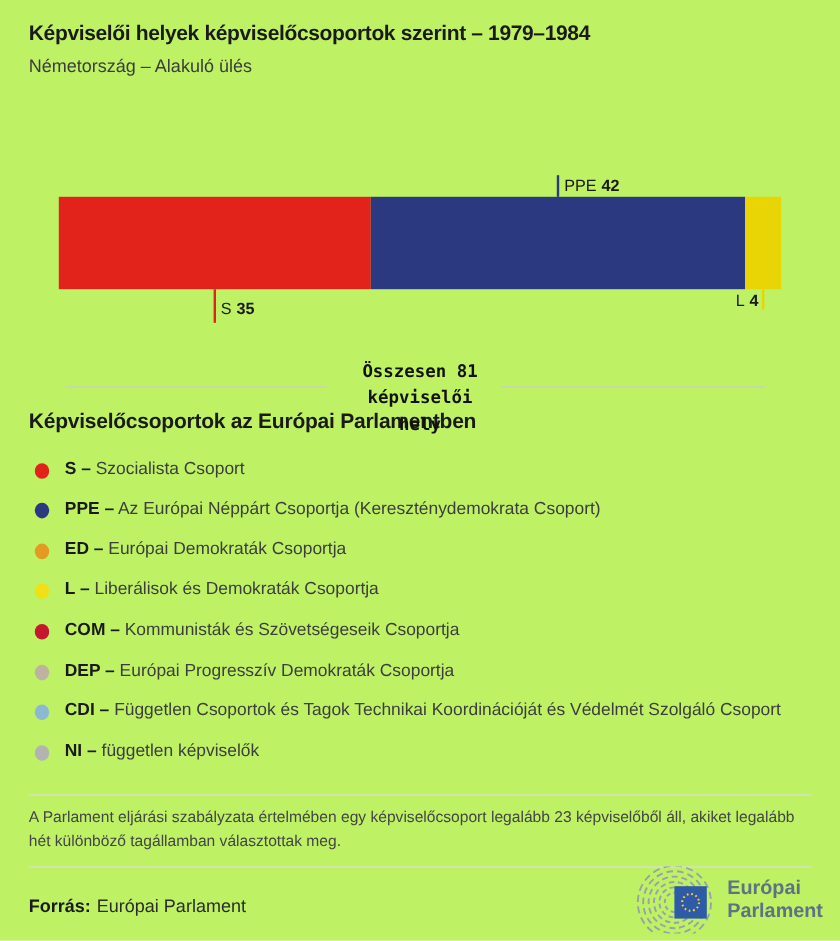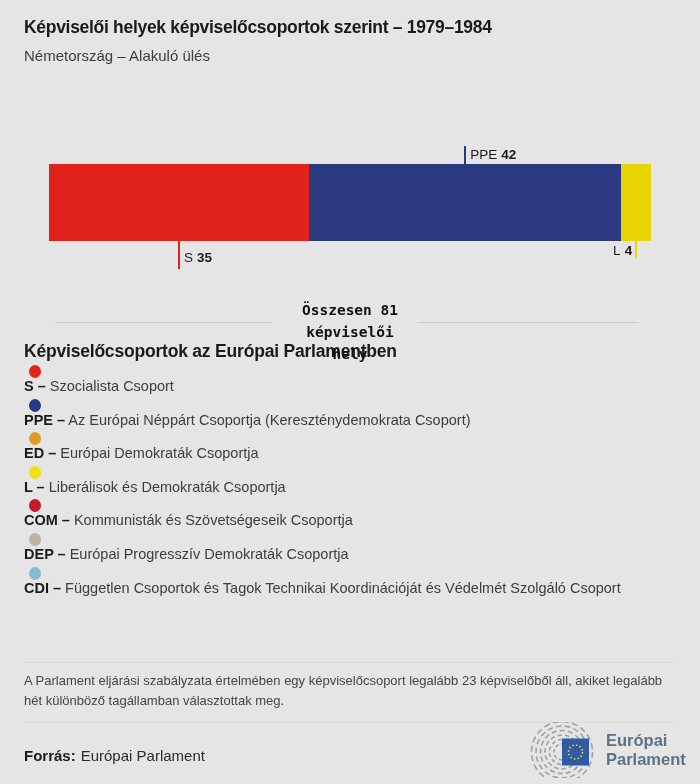--- a/index.html
+++ b/index.html
@@ -1,16 +1,16 @@
 <!DOCTYPE html>
 <html><head>
 <meta charset="utf-8">
 <style>
   html,body{margin:0;padding:0;background:#fff;}
-  .page{position:relative;width:700px;height:784px;background:#e5e5e5;overflow:hidden;
+  .page{position:relative;width:700px;height:784px;background:#bef264;overflow:hidden;
         font-family:"Liberation Sans",sans-serif;color:#1d1d1d;}
 
   .title{position:absolute;left:24px;top:17px;font-size:17.5px;font-weight:700;
          letter-spacing:-0.3px;color:#1a1a1a;white-space:nowrap;}
   .subtitle{position:absolute;left:24px;top:47px;font-size:15px;font-weight:400;
             color:#3c3c3c;white-space:nowrap;}
 
   
   .chart{position:absolute;left:49px;top:164px;width:602px;height:77px;}
   .bar{display:flex;width:100%;height:100%;}
@@ -24,21 +24,21 @@
   .div-line.left{left:55px;width:217px;}
   .div-line.right{left:418px;width:220px;}
   .total-label{position:absolute;left:291px;top:299px;width:118px;text-align:center;
                font-family:"DejaVu Sans Mono",monospace;font-weight:700;font-size:14.5px;
                line-height:22px;color:#111111;z-index:2;}
 
   
   .legend-heading{position:absolute;left:24px;top:341px;font-size:17.5px;font-weight:700;
                   letter-spacing:-0.2px;color:#1a1a1a;z-index:1;white-space:nowrap;}
   .legend{position:absolute;left:24px;top:365px;}
-  .lrow{display:flex;align-items:flex-start;height:33.6px;flex-direction:column;}
+  .lrow{display:flex;align-items:flex-end;height:33.6px;}
   .dot{width:12px;height:13px;border-radius:50%;margin:0 13px 0 5px;flex:none;}
   .ltext{font-size:14.5px;color:#3d3d3d;white-space:nowrap;}
   .ltext b{color:#1a1a1a;font-weight:700;}
 
   
   .hr{position:absolute;left:24px;width:652px;height:1px;background:#dcdcdc;}
   .hr.top{top:662px;}
   .hr.bottom{top:722px;}
   .note{position:absolute;left:24px;top:671px;width:655px;font-size:13px;line-height:19.5px;
         color:#454545;}
@@ -98,20 +98,24 @@
         <span class="ltext"><b>COM –</b><span> Kommunisták és Szövetségeseik Csoportja</span></span>
       </div>
       <div class="lrow">
         <span class="dot" style="background: rgb(190, 178, 160);"></span>
         <span class="ltext"><b>DEP –</b><span> Európai Progresszív Demokraták Csoportja</span></span>
       </div>
       <div class="lrow">
         <span class="dot" style="background: rgb(140, 185, 210);"></span>
         <span class="ltext"><b>CDI –</b><span> Független Csoportok és Tagok Technikai Koordinációját és Védelmét Szolgáló Csoport</span></span>
       </div>
+      <div class="lrow">
+        <span class="dot" style="background: rgb(179, 179, 179);"></span>
+        <span class="ltext"><b>NI –</b><span> független képviselők</span></span>
+      </div>
     </div>
 
   <div class="hr top"></div>
   <div class="note">A Parlament eljárási szabályzata értelmében egy képviselőcsoport legalább 23 képviselőből áll, akiket legalább hét különböző tagállamban választottak meg.</div>
   <div class="hr bottom"></div>
 
   <div class="source">
     <b>Forrás:</b><span>Európai Parlament</span>
   </div>
 

